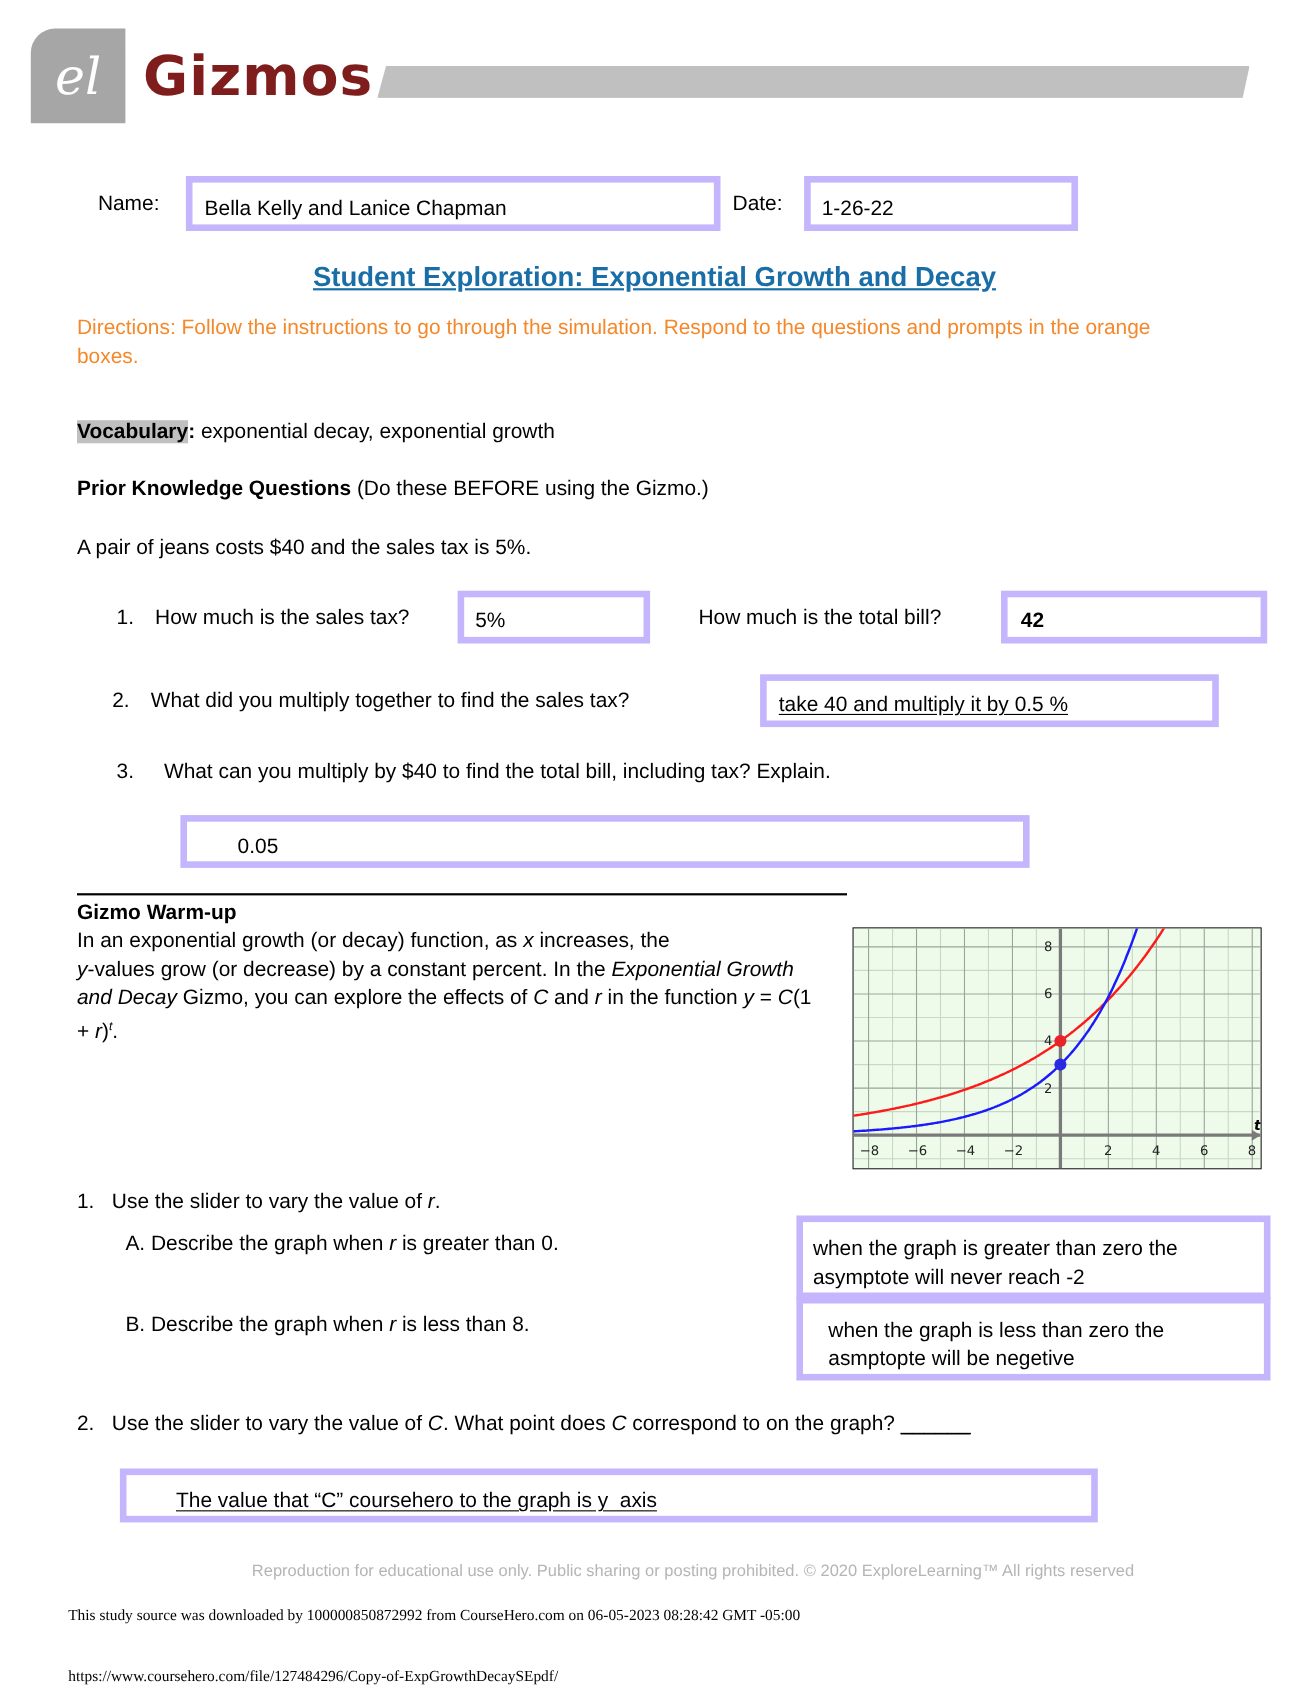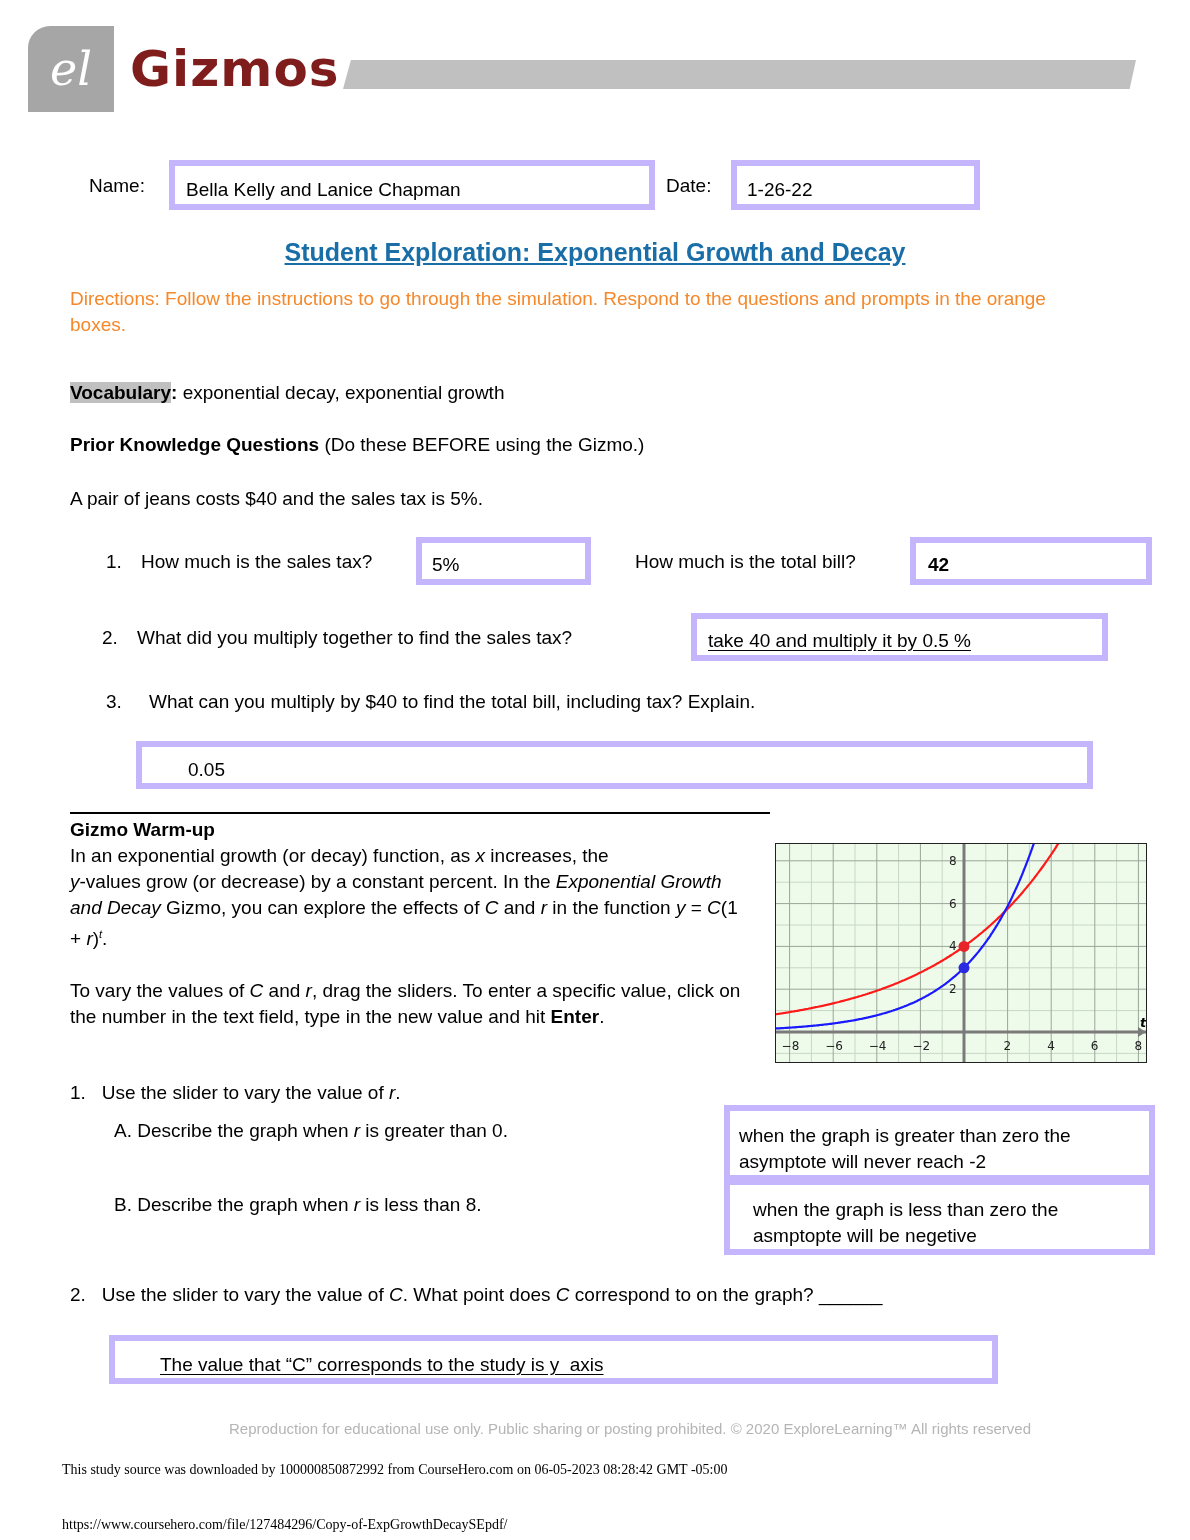--- a/index.html
+++ b/index.html
@@ -69,31 +69,30 @@
 </div>
 
 <div class="abs txt" style="left:102px;top:625px;">2.</div>
 <div class="abs txt" style="left:137px;top:625px;">What did you multiply together to find the sales tax?</div>
 <div class="abs box" style="left:691px;top:613px;width:417px;height:48px;padding:11px 0 0 11px;">
   <u>take 40 and multiply it by 0.5 %</u>
 </div>
 
 <div class="abs txt" style="left:106px;top:689px;">3.</div>
 <div class="abs txt" style="left:149px;top:689px;">What can you multiply by $40 to find the total bill, including tax? Explain.</div>
-<div class="abs box" style="left:136px;top:741px;width:957px;height:48px;padding:12px 0 0 46px;">
+<div class="abs box" style="left:164px;top:741px;width:772px;height:48px;padding:12px 0 0 46px;">
   <span>0.05</span>
 </div>
 
 <div class="abs rule"></div>
 
 <div class="abs txt" style="left:70px;top:817px;width:680px;">
   <b>Gizmo Warm-up</b><br>
   <span><span>In an exponential growth (or decay) function, as </span><i>x</i><span> increases, the </span><br><i>y</i><span>-values grow (or decrease) by a constant percent. In the </span><i>Exponential Growth and Decay</i><span> Gizmo, you can explore the effects of </span><i>C</i><span> and </span><i>r</i><span> in the function </span><i>y</i><span> = </span><i>C</i><span>(1 + </span><i>r</i><span>)</span><sup style="font-size:11px;"><i>t</i></sup><span>.</span></span>
   <br><br>
-  <span><span>To vary the values of </span><i>C</i><span> and </span><i>r</i><span>, drag the sliders. To enter a specific value, click on the number in the text field, type in the new value and hit </span><b>Enter</b><span>.</span></span>
 </div>
 
 <div class="abs graph">
   <svg width="370" height="218" viewBox="0 0 370 218">
     <g id="grid" stroke="#c8d8c4" stroke-width="1">
         <line x1="-8.200000000000017" x2="-8.200000000000017" y1="0" y2="218"></line>
         <line x1="35.400000000000006" x2="35.400000000000006" y1="0" y2="218"></line>
         <line x1="79" x2="79" y1="0" y2="218"></line>
         <line x1="122.6" x2="122.6" y1="0" y2="218"></line>
         <line x1="166.2" x2="166.2" y1="0" y2="218"></line>
@@ -164,18 +163,18 @@
   <span>B. Describe the graph when </span><i>r</i><span> is less than 8.</span>
 </div>
 <div class="abs box" style="left:724px;top:1179px;width:431px;height:76px;padding:12px 8px 0 23px;line-height:26px;">
   <span>when the graph is less than zero the asmptopte will be negetive</span>
 </div>
 
 <div class="abs txt" style="left:70px;top:1282px;">
   <span>2.</span>&nbsp;&nbsp;&nbsp;<span>Use the slider to vary the value of </span><i>C</i><span>. What point does </span><i>C</i><span> correspond to on the graph? </span><u>______</u>
 </div>
 <div class="abs box" style="left:109px;top:1335px;width:889px;height:49px;padding:13px 0 0 45px;">
-  <u style="white-space:pre;">The value that “C” corresponds to the study is y  axis</u>
+  <u style="white-space:pre;">The value that “C” coursehero to the graph is y  axis</u>
 </div>
 
 <div class="abs footer-gray">Reproduction for educational use only. Public sharing or posting prohibited. © 2020 ExploreLearning™ All rights reserved</div>
 <div class="abs tnr" style="left:62px;top:1462px;">This study source was downloaded by 100000850872992 from CourseHero.com on 06-05-2023 08:28:42 GMT -05:00</div>
 <div class="abs tnr" style="left:62px;top:1517px;">https://www.coursehero.com/file/127484296/Copy-of-ExpGrowthDecaySEpdf/</div>
 
 </body></html>

